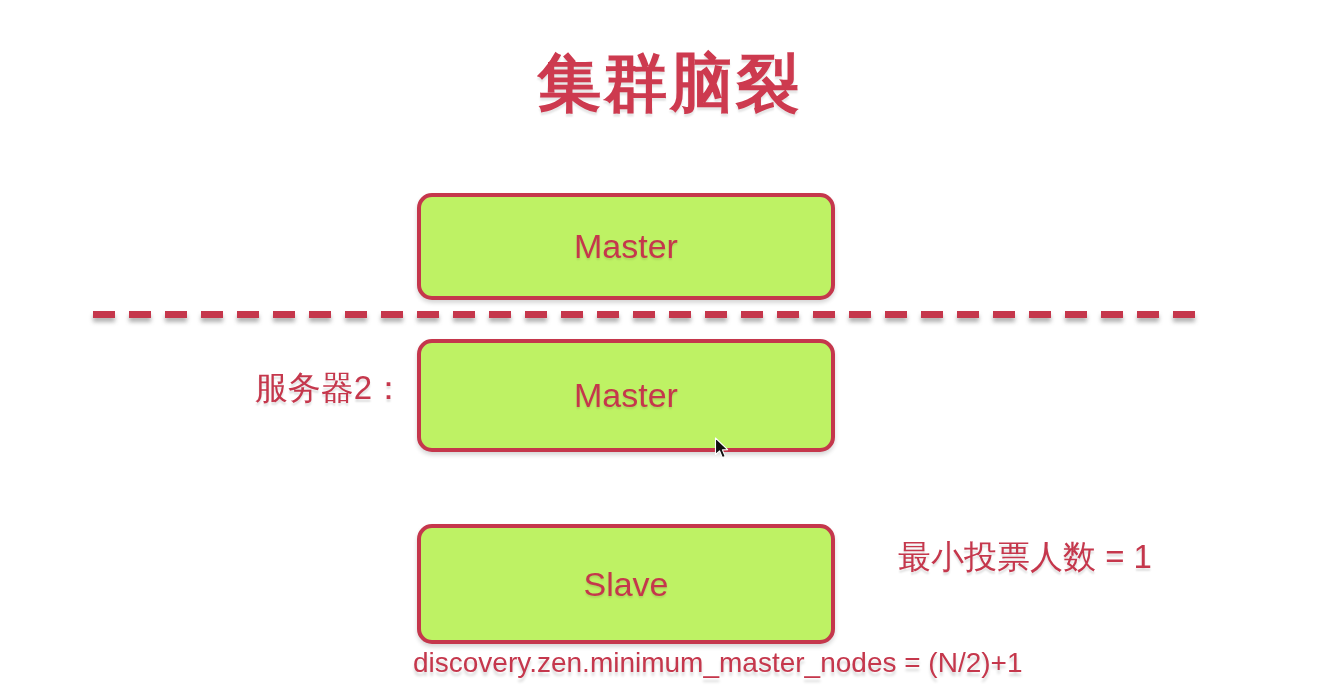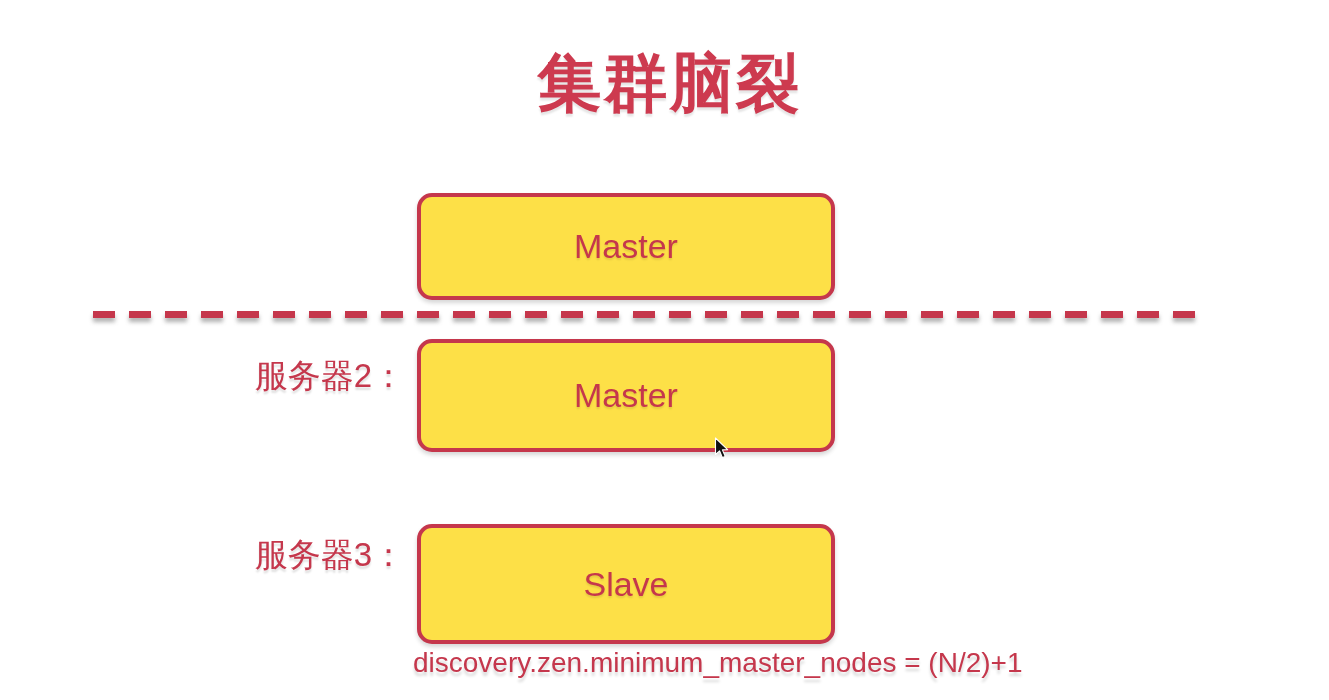--- a/index.html
+++ b/index.html
@@ -36,30 +36,30 @@
     width: 200px;
     height: 40px;
     line-height: 40px;
     text-align: right;
     font-size: 33px;
     color: #c5374c;
     text-shadow: 0 3px 2px rgba(0,0,0,0.12);
     white-space: nowrap;
   }
   .label-1 { top: 228px; }
-  .label-2 { top: 356px; }
+  .label-2 { top: 368px; }
   .label-3 { top: 535px; }
   .node-box {
     position: absolute;
     left: 417px;
     width: 418px;
     box-sizing: border-box;
     border: 4px solid #c5374c;
     border-radius: 15px;
-    background: #fde047;
+    background: #bef264;
     box-shadow: 0 3px 4px rgba(0,0,0,0.16);
     display: flex;
     align-items: center;
     justify-content: center;
     font-size: 34px;
     color: #c5374c;
     text-shadow: 0 2px 2px rgba(0,0,0,0.10);
   }
   .box-1 { top: 193px; height: 107px; }
   .box-2 { top: 339px; height: 113px; }
@@ -117,25 +117,25 @@
     <span>Master</span>
   </div>
 
   <div class="divider"></div>
 
   <div class="server-label label-2">服务器2：</div>
   <div class="node-box box-2">
     <span>Master</span>
   </div>
 
-  <div class="server-label label-3">服务器3：</div>
   <div class="node-box box-3">
     <span>Slave</span>
   </div>
 
+  <div class="side-note">最小投票人数 = 1</div>
 
   <div class="formula">discovery.zen.minimum_master_nodes = (N/2)+1</div>
 
   <svg class="cursor" viewBox="0 0 15 23" xmlns="http://www.w3.org/2000/svg">
     <path d="M1.5 1 L1.5 17.5 L5.6 13.9 L8.4 20.6 L11.2 19.4 L8.4 12.9 L13.6 12.7 Z" fill="#111111" stroke="#ffffff" stroke-width="1.1" stroke-linejoin="round"></path>
   </svg>
 
 </div>
 
 </body></html>

